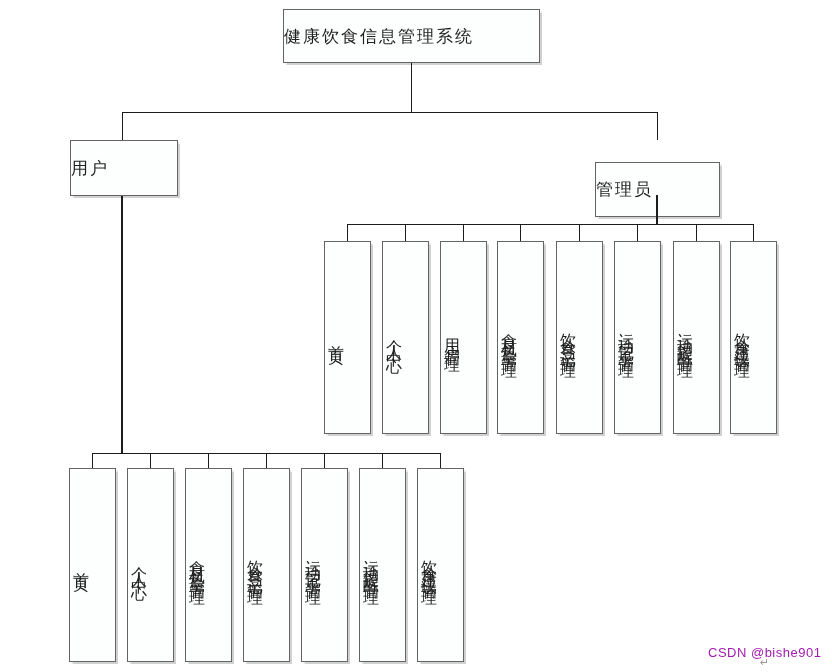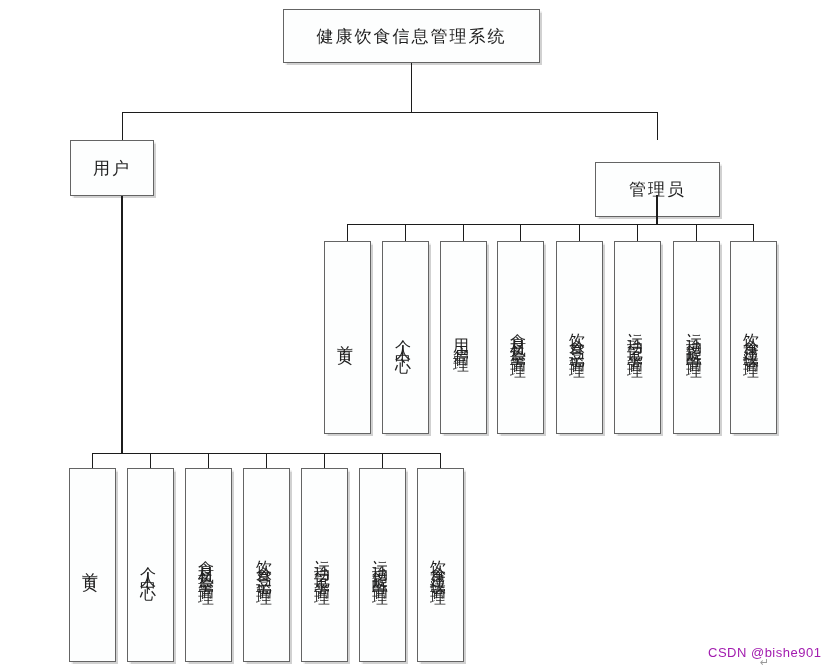--- a/index.html
+++ b/index.html
@@ -11,21 +11,21 @@
     font-family:"Liberation Serif","DejaVu Serif",serif;
   }
   .box{
     position:absolute;
     box-sizing:border-box;
     background:#fdfefe;
     border:1px solid #646464;
     box-shadow:1.5px 1.5px 1px rgba(0,0,0,0.18);
     display:flex;
     align-items:center;
-    justify-content:center;
+    justify-content:flex-start;
     color:#1f1f1f;
   }
   .hnode{font-size:17px;letter-spacing:2px;white-space:nowrap;}
   .vnode .vtext{
     writing-mode:vertical-rl;
     text-orientation:upright;
     font-size:16px;
     letter-spacing:6px;
     padding-block-start:6px; 
     color:#1f1f1f;
@@ -55,21 +55,21 @@
 
   <div class="box hnode" style="left:283px;top:9px;width:257px;height:54px;">
     <span>健康饮食信息管理系统</span>
   </div>
 
   <div class="ln" style="left:411px;top:63px;width:1px;height:49px;"></div>
   <div class="ln" style="left:122px;top:112px;width:536px;height:1px;"></div>
   <div class="ln" style="left:122px;top:112px;width:1px;height:28px;"></div>
   <div class="ln" style="left:657px;top:112px;width:1px;height:28px;"></div>
 
-  <div class="box hnode" style="left:70px;top:140px;width:84px;height:56px;">
+  <div class="box hnode" style="left:70px;top:140px;width:108px;height:56px;">
     <span>用户</span>
   </div>
 
   <div class="box hnode" style="left:595px;top:140px;width:125px;height:55px;margin-top:22px;">
     <span>管理员</span>
   </div>
 
   <div class="ln" style="left:656px;top:195px;width:2px;height:29px;"></div>
   <div class="ln" style="left:347px;top:224px;width:407px;height:1px;"></div>
   <div class="ln" style="left:347px;top:224px;width:1px;height:17px;"></div>

